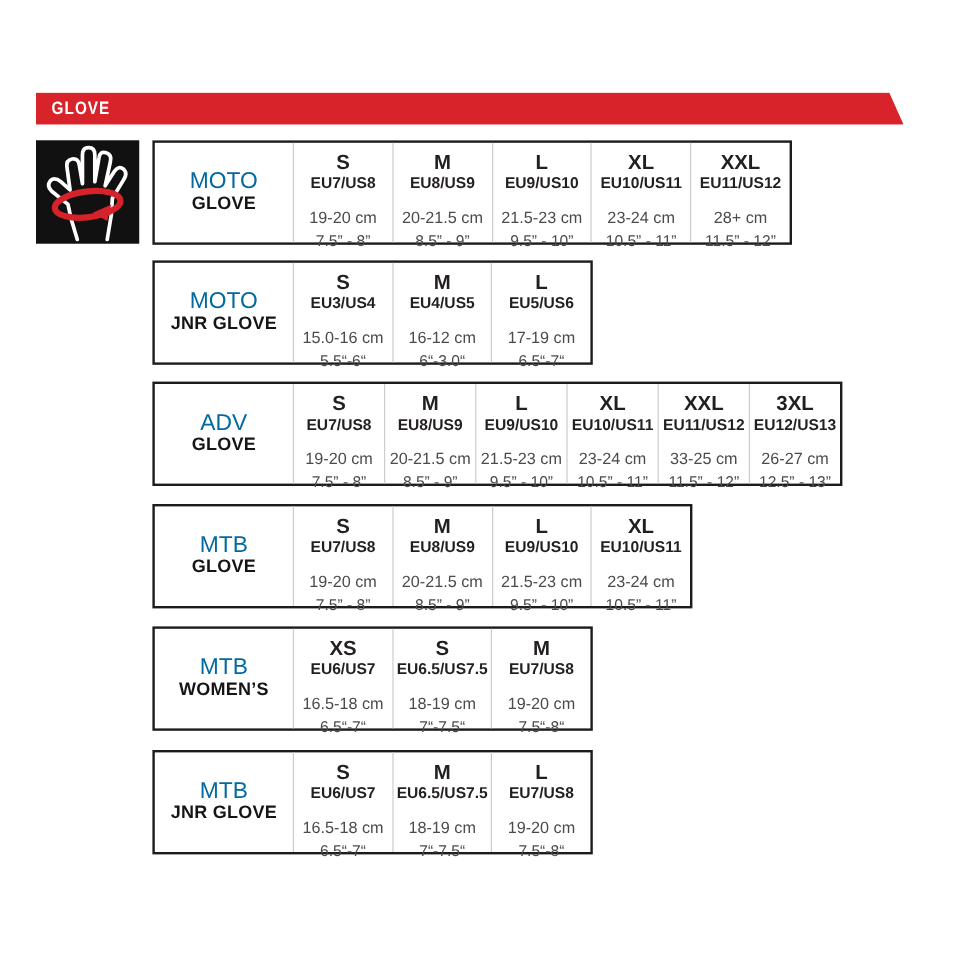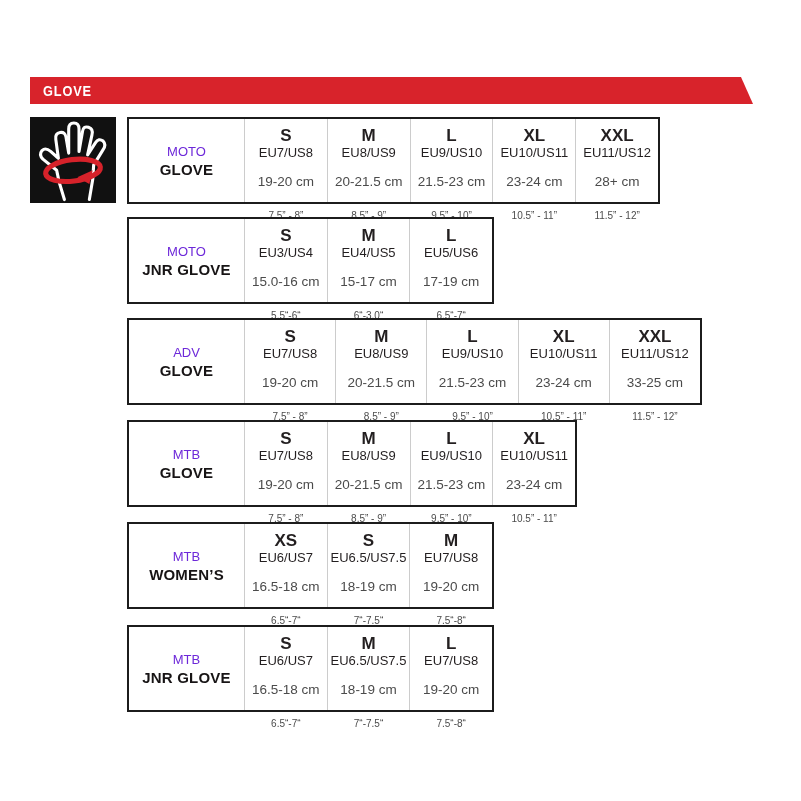--- a/index.html
+++ b/index.html
@@ -28,31 +28,31 @@
   
   .sz-table{
     position:absolute;left:127px;height:87px;
     border:2px solid #1c1c1c;background:#ffffff;
     display:flex;box-sizing:border-box;
   }
   .label-cell{
     width:115px;flex:0 0 115px;display:flex;flex-direction:column;
     justify-content:center;align-items:center;text-align:center;
   }
-  .label-line1{font-size:13px;color:#6d28d9;line-height:18px;}
+  .label-line1{font-size:19px;color:#0369a1;line-height:18px;}
   .label-line2{font-size:15px;color:#171415;font-weight:700;line-height:18px;letter-spacing:0.2px;}
   .size-col{
     flex:1 1 0;border-left:1px solid #cccccc;
     display:flex;flex-direction:column;align-items:center;text-align:center;
     padding-top:7px;box-sizing:border-box;
   }
   .size-label{font-size:17px;font-weight:700;color:#231f20;line-height:19px;}
-  .eu-us-label{font-size:13px;font-weight:400;color:#231f20;line-height:15px;}
+  .eu-us-label{font-size:13px;font-weight:700;color:#231f20;line-height:15px;}
   .cm-range{font-size:13.5px;color:#4b4b4b;line-height:16px;margin-top:14px;}
-  .inch-range{font-size:10px;color:#4b4b4b;line-height:16px;margin-top:18px;text-align:center;}
+  .inch-range{font-size:13px;color:#4b4b4b;line-height:16px;margin-top:3px;text-align:center;}
 </style>
 </head>
 <body>
 
 <div class="page">
 
   <div class="banner">
     <span class="banner-label">GLOVE</span>
   </div>
 
@@ -113,21 +113,21 @@
         </div>
         <div class="size-col">
           <div class="size-label">S</div>
           <div class="eu-us-label">EU3/US4</div>
           <div class="cm-range">15.0-16 cm</div>
           <div class="inch-range">5.5“-6“</div>
         </div>
         <div class="size-col">
           <div class="size-label">M</div>
           <div class="eu-us-label">EU4/US5</div>
-          <div class="cm-range">15-17 cm</div>
+          <div class="cm-range">16-12 cm</div>
           <div class="inch-range">6“-3.0“</div>
         </div>
         <div class="size-col">
           <div class="size-label">L</div>
           <div class="eu-us-label">EU5/US6</div>
           <div class="cm-range">17-19 cm</div>
           <div class="inch-range">6.5“-7“</div>
         </div>
       </div>
       <div class="sz-table" style="top: 318px; width: 575px;">
@@ -158,20 +158,26 @@
           <div class="eu-us-label">EU10/US11</div>
           <div class="cm-range">23-24 cm</div>
           <div class="inch-range">10.5” - 11”</div>
         </div>
         <div class="size-col">
           <div class="size-label">XXL</div>
           <div class="eu-us-label">EU11/US12</div>
           <div class="cm-range">33-25 cm</div>
           <div class="inch-range">11.5” - 12”</div>
         </div>
+        <div class="size-col">
+          <div class="size-label">3XL</div>
+          <div class="eu-us-label">EU12/US13</div>
+          <div class="cm-range">26-27 cm</div>
+          <div class="inch-range">12.5” - 13”</div>
+        </div>
       </div>
       <div class="sz-table" style="top: 420px; width: 450px;">
         <div class="label-cell">
           <div class="label-line1">MTB</div>
           <div class="label-line2">GLOVE</div>
         </div>
         <div class="size-col">
           <div class="size-label">S</div>
           <div class="eu-us-label">EU7/US8</div>
           <div class="cm-range">19-20 cm</div>

